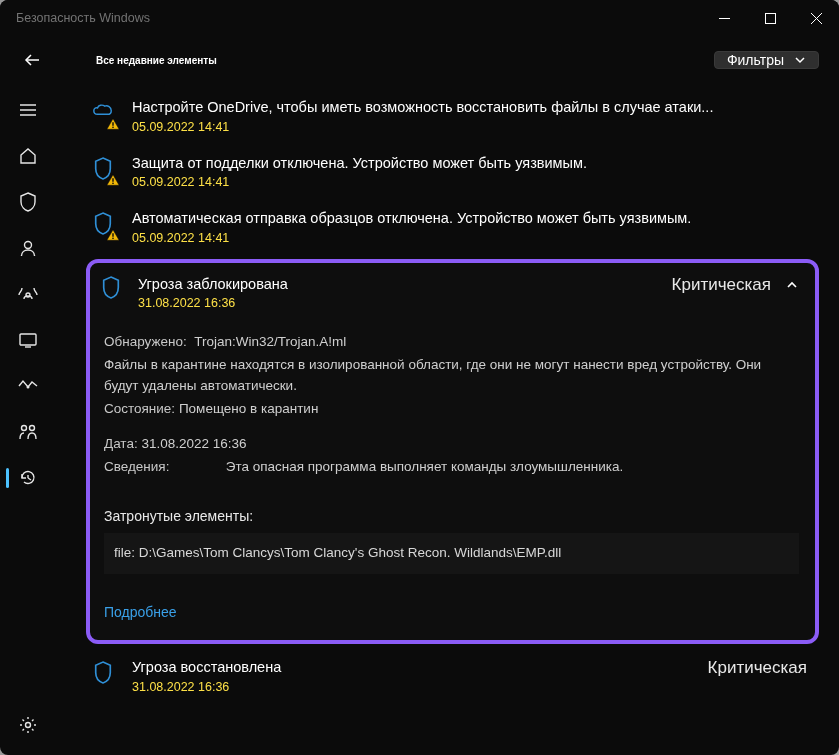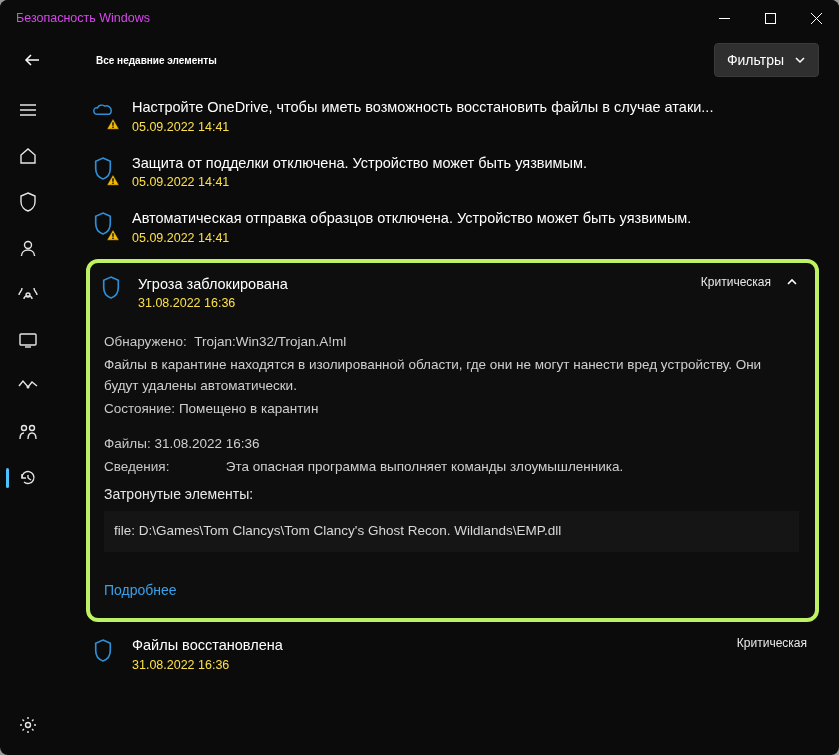--- a/index.html
+++ b/index.html
@@ -5,59 +5,59 @@
   * { box-sizing: border-box; margin: 0; padding: 0; }
   html, body { width: 839px; height: 755px; background: #999; font-family: "Segoe UI", Arial, sans-serif; overflow: hidden; }
   .window {
     width: 839px; height: 755px; background: #0b0b0b; color: #fff;
     display: flex; flex-direction: column; border-radius: 8px; overflow: hidden;
   }
   .titlebar {
     height: 36px; display: flex; align-items: center; justify-content: space-between;
     padding-left: 16px; background: #0b0b0b;
   }
-  .titlebar .title { font-size: 12.5px; color: #d946ef; }
+  .titlebar .title { font-size: 12.5px; color: #737373; }
   .winbtns { display: flex; height: 100%; }
   .winbtn { width: 46px; display: flex; align-items: center; justify-content: center; }
   .winbtn svg { stroke: #fff; }
   .topbar {
     height: 48px; display: flex; align-items: center; padding-left: 12px; padding-right: 20px;
   }
   .backbtn { width: 40px; height: 40px; display: flex; align-items: center; justify-content: center; }
   .subtitle { flex: 1; font-size: 10px; padding-left: 44px; font-weight: bold; }
   .filterbtn {
     background: #2f2f2f; border: 1px solid #3a3a3a; border-radius: 4px;
-    height: 34px; display: flex; align-items: center; gap: 10px; padding: 0 12px; font-size: 14px; color: #fff;
+    height: 18px; display: flex; align-items: center; gap: 10px; padding: 0 12px; font-size: 14px; color: #fff;
   }
   .body { flex: 1; display: flex; overflow: hidden; }
   .sidebar { width: 56px; display: flex; flex-direction: column; align-items: center; padding-top: 6px; gap: 6px; }
   .navitem { width: 44px; height: 40px; display: flex; align-items: center; justify-content: center; border-radius: 4px; position: relative; }
   .navitem svg { stroke: #e6e6e6; fill: none; }
   .navitem.active::before {
     content: ""; position: absolute; left: 0; top: 10px; bottom: 10px; width: 3px; background: #4cc2ff; border-radius: 2px;
   }
   .content { flex: 1; overflow-y: auto; padding: 4px 20px 20px 30px; }
   .item { display: flex; gap: 16px; padding: 10px 6px; align-items: flex-start; }
   .item .icon { width: 24px; flex-shrink: 0; position: relative; margin-top: 2px; }
   .shield { width: 22px; height: 25px; }
   .warn-tri { position: absolute; right: -4px; bottom: -2px; width: 14px; height: 14px; }
   .item-title { font-size: 14.5px; color: #fff; line-height: 1.35; }
   .item-ts { font-size: 12.5px; color: #fde047; margin-top: 2px; }
   .item-right { margin-left: auto; display: flex; align-items: center; gap: 14px; padding-right: 6px; }
-  .sev { font-size: 12px; color: #e8e8e8; }
+  .sev { font-size: 17px; color: #e8e8e8; }
 
   .highlight {
-    border: 4px solid #bef264; border-radius: 12px; padding: 12px 10px; margin: 4px 0 10px 0;
+    border: 4px solid #8b5cf6; border-radius: 12px; padding: 12px 10px; margin: 4px 0 10px 0;
     background: #0e0e0e;
   }
   .hdr { display: flex; gap: 16px; align-items: flex-start; }
   .details { padding: 22px 6px 4px 4px; font-size: 13.5px; color: #cfcfcf; line-height: 1.55; }
   .details .row { margin-bottom: 2px; }
   .details .lbl { color: #c8c8c8; }
-  .affected { color: #e8e8e8; margin-top: 6px; font-size: 14px; }
+  .affected { color: #e8e8e8; margin-top: 28px; font-size: 14px; }
   .file { background: rgba(255,255,255,.03); padding: 10px 10px; font-size: 13.5px; margin-top: 6px; color: #d8d8d8; }
   .link { color: #3aa0e8; font-size: 14px; margin-top: 28px; display: inline-block; }
 
   .spacer { flex: 1; }
   .gearnav { margin-bottom: 10px; }
 
   ::-webkit-scrollbar { width: 0; }
 </style>
 </head>
 <body>
@@ -241,38 +241,38 @@
             <svg width="14" height="14" viewBox="0 0 14 14" stroke="#fff" fill="none" stroke-width="1.6">
                 <polyline points="3,9 7,5 11,9"></polyline>
               </svg>
           </div>
         </div>
 
         <div class="details">
           <div class="row"><span class="lbl">Обнаружено:</span>&nbsp;&nbsp;<span>Trojan:Win32/Trojan.A!ml</span></div>
           <div class="row" style="margin-top:2px;">Файлы в карантине находятся в изолированной области, где они не могут нанести вред устройству. Они будут удалены автоматически.</div>
           <div class="row"><span class="lbl">Состояние:</span>&nbsp;<span>Помещено в карантин</span></div>
-          <div class="row" style="margin-top:14px;"><span class="lbl">Файлы:</span>&nbsp;<span>31.08.2022 16:36</span></div>
+          <div class="row" style="margin-top:14px;"><span class="lbl">Дата:</span>&nbsp;<span>31.08.2022 16:36</span></div>
           <div class="row"><span class="lbl">Сведения:</span>&nbsp;&nbsp;&nbsp;&nbsp;&nbsp;&nbsp;&nbsp;&nbsp;&nbsp;&nbsp;&nbsp;&nbsp;&nbsp;&nbsp;&nbsp;<span>Эта опасная программа выполняет команды злоумышленника.</span></div>
 
           <div class="affected">Затронутые элементы:</div>
           <div class="file">file:  D:\Games\Tom Clancys\Tom Clancy's Ghost Recon. Wildlands\EMP.dll</div>
 
           <a class="link">Подробнее</a>
         </div>
       </div>
 
       <div class="item" style="padding-top:4px;">
         <div class="icon">
           <svg class="shield" viewBox="0 0 20 24" stroke="#2f8fd6" fill="none" stroke-width="1.6">
               <path d="M10 2 L17 5 V12 C17 18 13 21 10 22 C7 21 3 18 3 12 V5 Z"></path>
             </svg>
         </div>
         <div>
-          <div class="item-title" style="font-weight:500;">Файлы восстановлена</div>
+          <div class="item-title" style="font-weight:500;">Угроза восстановлена</div>
           <div class="item-ts">31.08.2022 16:36</div>
         </div>
         <div class="item-right">
           <span class="sev">Критическая</span>
         </div>
       </div>
 
     </div>
   </div>
 </div>

